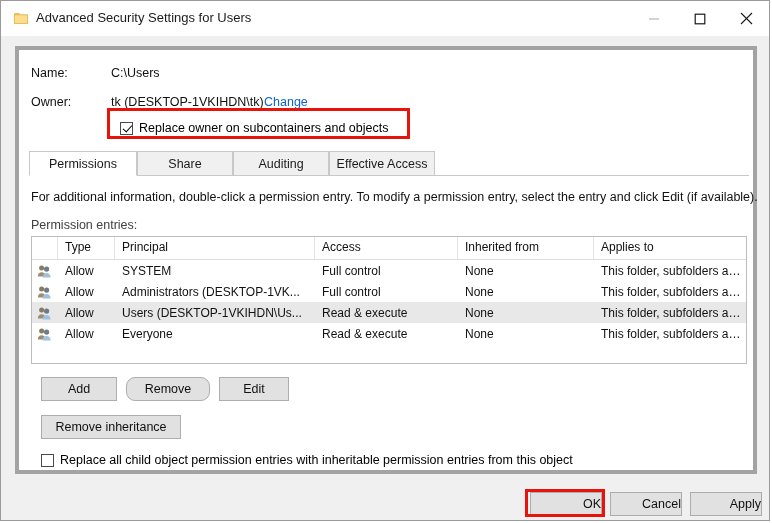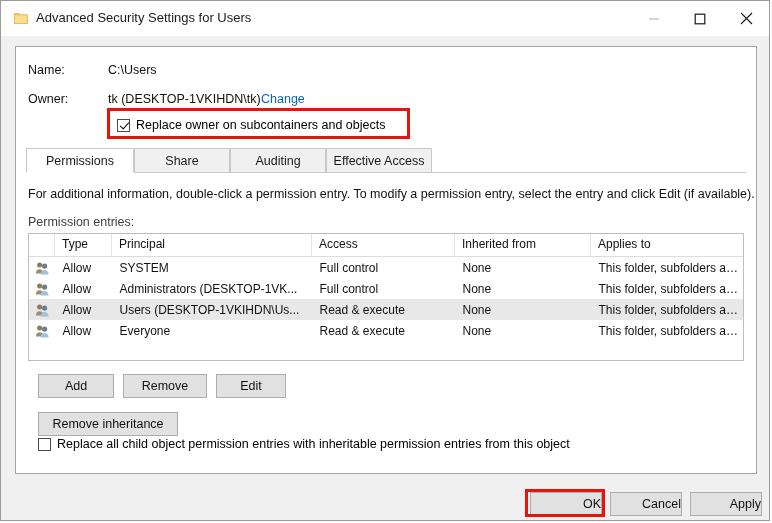--- a/index.html
+++ b/index.html
@@ -63,21 +63,21 @@
   }
   .win-btn svg { display:block; }
 
   
   .panel {
     position: absolute;
     left: 14px; top: 45px;
     width: 742px;
     height: 428px;
     background: #ffffff;
-    border: 1px solid #a3a3a3;
+    border: 4px solid #a3a3a3;
     box-sizing: border-box;
   }
 
   .field-row {
     position: absolute;
     font-size: 12.5px;
     color: #111;
     white-space: nowrap;
   }
   .lbl-name   { left: 12px; top: 16px; }
@@ -212,21 +212,20 @@
   .th.c1 { width: 57px; }
   .th.c2 { width: 200px; }
   .th.c3 { width: 143px; }
   .th.c4 { width: 136px; }
   .th.c5 { width: 151px; border-right: none; }
 
   .trow {
     display: flex;
     height: 21px;
     align-items: center;
-    justify-content: center;
   }
   .trow.selected { background: #e8e8e8; }
   .td {
     font-size: 12px;
     color: #111;
     line-height: 20px;
     padding-left: 7px;
     box-sizing: border-box;
     overflow: hidden;
     white-space: nowrap;
@@ -247,27 +246,27 @@
     color: #111;
     font-family: "Liberation Sans", sans-serif;
     font-size: 12.5px;
     text-align: center;
     box-sizing: border-box;
     line-height: 22px;
     height: 24px;
     cursor: default;
   }
   .btn-add    { left: 22px;  top: 327px; width: 76px; }
-  .btn-remove { left: 107px; top: 327px; width: 84px; }
+  .btn-remove { left: 107px; top: 327px; width: 84px; border-radius: 9px; }
   .btn-edit   { left: 200px; top: 327px; width: 70px; }
   .btn-enable-inh { left: 22px; top: 365px; width: 140px; }
 
   .cb-replace-child {
     position: absolute;
-    left: 22px; top: 390px;
+    left: 22px; top: 403px;
     display: flex;
     align-items: center;
     gap: 6px;
     white-space: nowrap;
     font-size: 12.5px;
   }
 
   
   .footer-btn {
     position: absolute;

